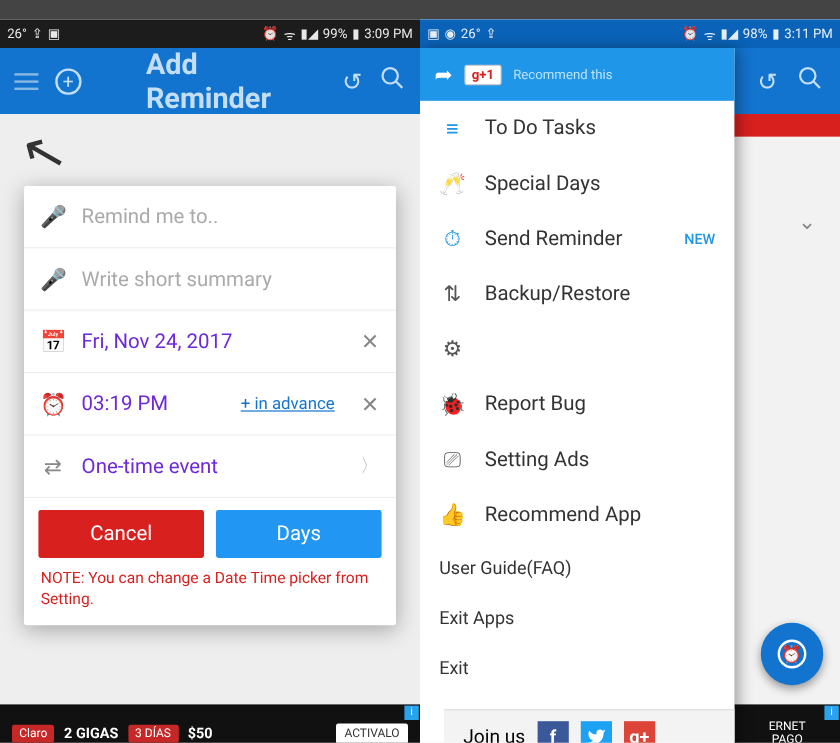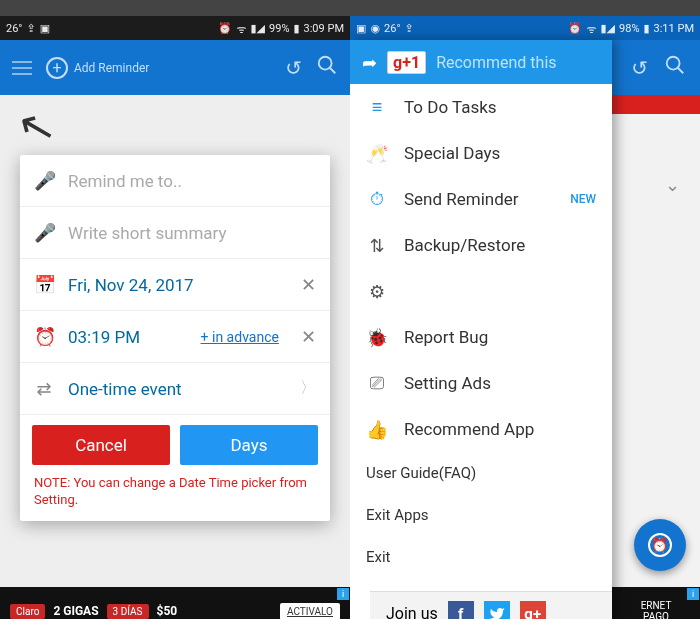--- a/index.html
+++ b/index.html
@@ -11,65 +11,65 @@
   
   .statusbar { height: 24px; background: #1c1c1c; color: #fff; display: flex; align-items: center; font-size: 11px; padding: 0 6px; }
   .statusbar.blue { background: #0a63b8; }
   .sb-left { display: flex; gap: 4px; align-items: center; }
   .sb-right { margin-left: auto; display: flex; gap: 4px; align-items: center; }
   .sb-icon { font-size: 11px; opacity: .9; }
 
   
   .appbar { height: 55px; background: #1374cf; color: #c4dff5; display: flex; align-items: center; padding: 0 12px; gap: 14px; }
   .appbar-title-wrap { display: flex; align-items: center; gap: 6px; flex: 1; }
-  .appbar-title { font-size: 12px; font-weight: 400; }
+  .appbar-title { font-size: 24px; font-weight: 700; margin-left: 48px; }
   .plus-circ { width: 22px; height: 22px; border: 2px solid #c4dff5; border-radius: 50%; display: flex; align-items: center; justify-content: center; font-size: 16px; line-height: 1; }
   .hamb { display: flex; flex-direction: column; gap: 4px; }
   .hamb span { width: 20px; height: 2px; background: #88b9e3; }
   .hist-icon, .search-icon { font-size: 20px; color: #c4dff5; }
 
   
   .left-content { position: relative; height: calc(619px - 24px - 55px); background: #eee; }
   .arrow-dec { position: absolute; top: 6px; left: 18px; font-size: 44px; color: #333; transform: rotate(-15deg); pointer-events: none; }
   .dialog { position: absolute; top: 60px; left: 20px; right: 20px; background: #fff; border-radius: 2px; box-shadow: 0 4px 18px rgba(0,0,0,.3); }
   .drow { display: flex; align-items: center; height: 52px; padding: 0 14px; border-bottom: 1px solid #eee; gap: 14px; }
   .drow:last-of-type { border-bottom: none; }
   .drow .ic { width: 20px; text-align: center; color: #888; font-size: 18px; }
-  .drow .txt { flex: 1; font-size: 17px; color: #0369a1; }
+  .drow .txt { flex: 1; font-size: 17px; color: #6d28d9; }
   .drow .ph { color: #aaa; }
   .drow .close { color: #888; font-size: 18px; }
   .drow .link { color: #1374cf; text-decoration: underline; font-size: 14px; margin-right: 8px; }
   .drow .chev { color: #bbb; font-size: 16px; }
   .dbtns { display: flex; gap: 10px; padding: 10px 12px; }
   .btn { flex: 1; height: 40px; display: flex; align-items: center; justify-content: center; color: #fff; font-size: 17px; border-radius: 2px; }
   .btn-cancel { background: #d8201f; }
   .btn-save { background: #2196f3; }
   .note { color: #d8201f; font-size: 13px; padding: 0 14px 12px; line-height: 1.3; }
 
   .ad-banner { position: absolute; bottom: 0; left: 0; right: 0; height: 48px; background: #111; color: #fff; display: flex; align-items: center; padding: 0 10px; font-size: 12px; gap: 8px; }
-  .ad-btn { background: #fff; color: #333; padding: 3px 7px; font-size: 10px; border-radius: 2px; margin-left: auto; text-decoration: underline; }
+  .ad-btn { background: #fff; color: #333; padding: 3px 7px; font-size: 10px; border-radius: 2px; margin-left: auto; }
   .ad-red { background: #c62828; padding: 2px 6px; border-radius: 2px; font-size: 10px; }
   .ad-i { position: absolute; top: 1px; right: 1px; width: 12px; height: 12px; background: #2aa3ef; color: #fff; font-size: 9px; display: flex; align-items: center; justify-content: center; }
 
   
   .right-bg { position: relative; height: calc(619px - 24px); }
   .right-appbar { height: 55px; background: #1374cf; display: flex; align-items: center; justify-content: flex-end; padding: 0 14px; gap: 16px; }
   .right-appbar .hist-icon, .right-appbar .search-icon { color: #c4dff5; }
   .right-red { height: 19px; background: #d8201f; }
   .right-body { background: #f2f2f2; height: calc(100% - 55px - 19px); position: relative; }
   .fab { position: absolute; bottom: 64px; right: 14px; width: 52px; height: 52px; border-radius: 50%; background: #1374cf; display: flex; align-items: center; justify-content: center; box-shadow: 0 3px 8px rgba(0,0,0,.4); }
   .fab-inner { width: 24px; height: 24px; border: 2px solid #fff; border-radius: 50%; display: flex; align-items: center; justify-content: center; color: #fff; font-size: 14px; }
   .chev-dn-bg { position: absolute; top: 60px; right: 20px; color: #888; font-size: 18px; }
 
   
   .drawer { position: absolute; top: 24px; left: 0; width: 262px; bottom: 0; background: #fff; box-shadow: 4px 0 12px rgba(0,0,0,.35); display: flex; flex-direction: column; }
   .drawer-hdr { height: 44px; background: #1f96e8; display: flex; align-items: center; padding: 0 12px; gap: 10px; }
   .share-ic { color: #fff; font-size: 18px; }
-  .gplus { background: #fff; border: 1px solid #ccc; color: #d8201f; font-size: 16px; font-weight: bold; padding: 1px 5px; border-radius: 2px; }
-  .rec-txt { color: #bde2fc; font-size: 16px; text-align: center; }
+  .gplus { background: #fff; border: 1px solid #ccc; color: #d8201f; font-size: 11px; font-weight: bold; padding: 1px 5px; border-radius: 2px; }
+  .rec-txt { color: #bde2fc; font-size: 11px; text-align: center; }
   .drawer-list { flex: 1; overflow: hidden; }
   .ditem { display: flex; align-items: center; height: 46px; padding: 0 16px; gap: 16px; font-size: 17px; color: #333; }
   .ditem.sub { padding-left: 16px; font-size: 15px; color: #333; height: 42px; }
   .ditem .dic { width: 22px; text-align: center; color: #555; font-size: 18px; }
   .ditem .dic.blue { color: #1f96e8; }
   .ditem .dlab { flex: 1; }
   .ditem .badge { color: #1f96e8; font-size: 12px; font-weight: 500; }
   .drawer-join { height: 44px; background: #f3f3f3; border-top: 1px solid #ddd; display: flex; align-items: center; padding: 0 16px; gap: 10px; font-size: 16px; margin-left: 20px; }
   .soc { width: 26px; height: 26px; color: #fff; display: flex; align-items: center; justify-content: center; font-size: 15px; font-weight: bold; }
   .fb { background: #3b5998; }

